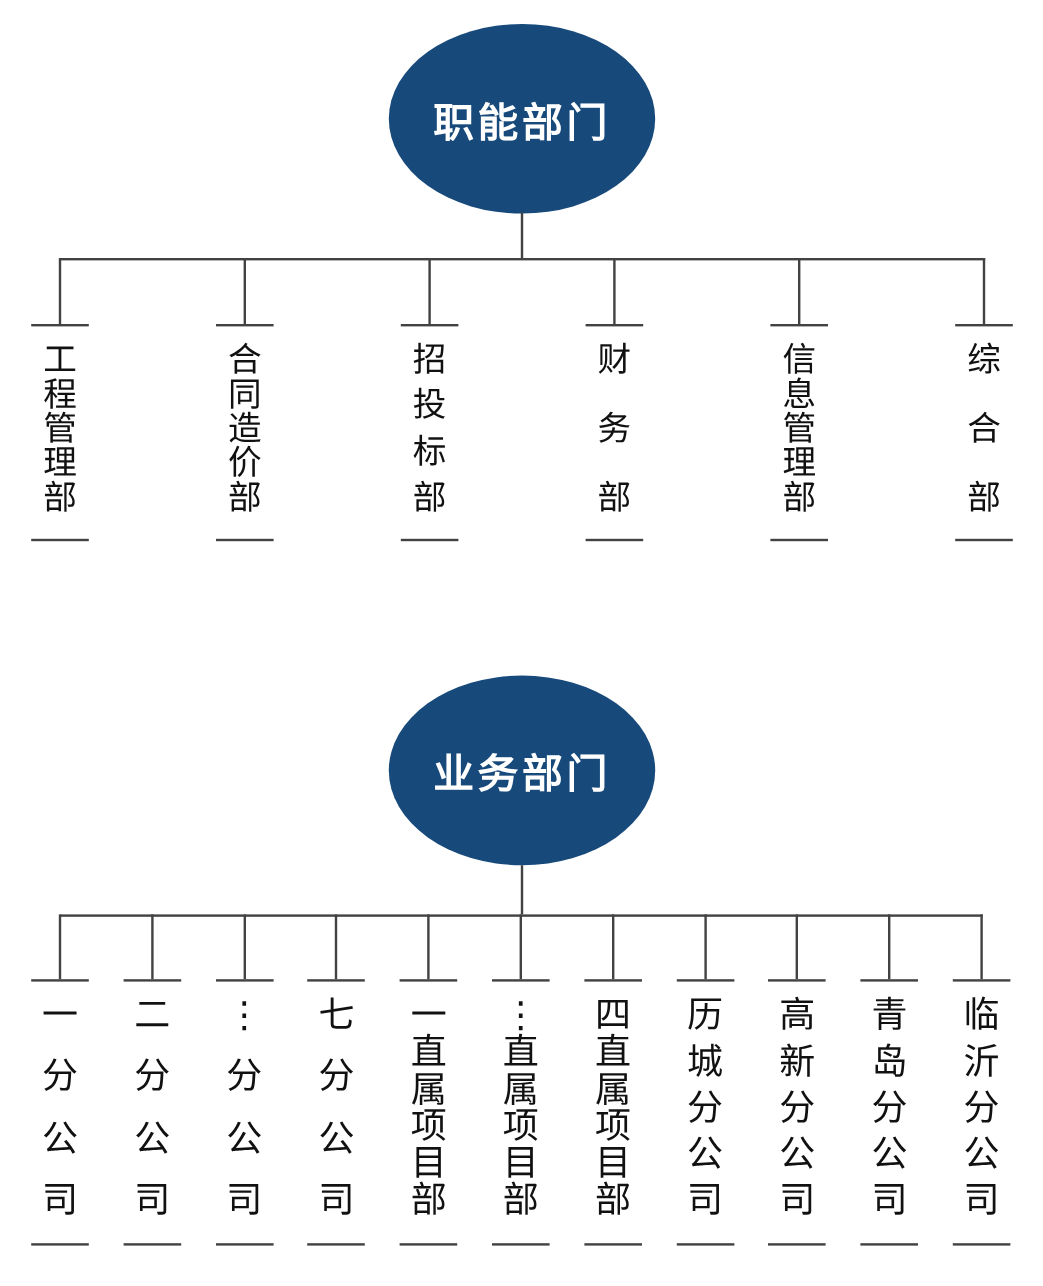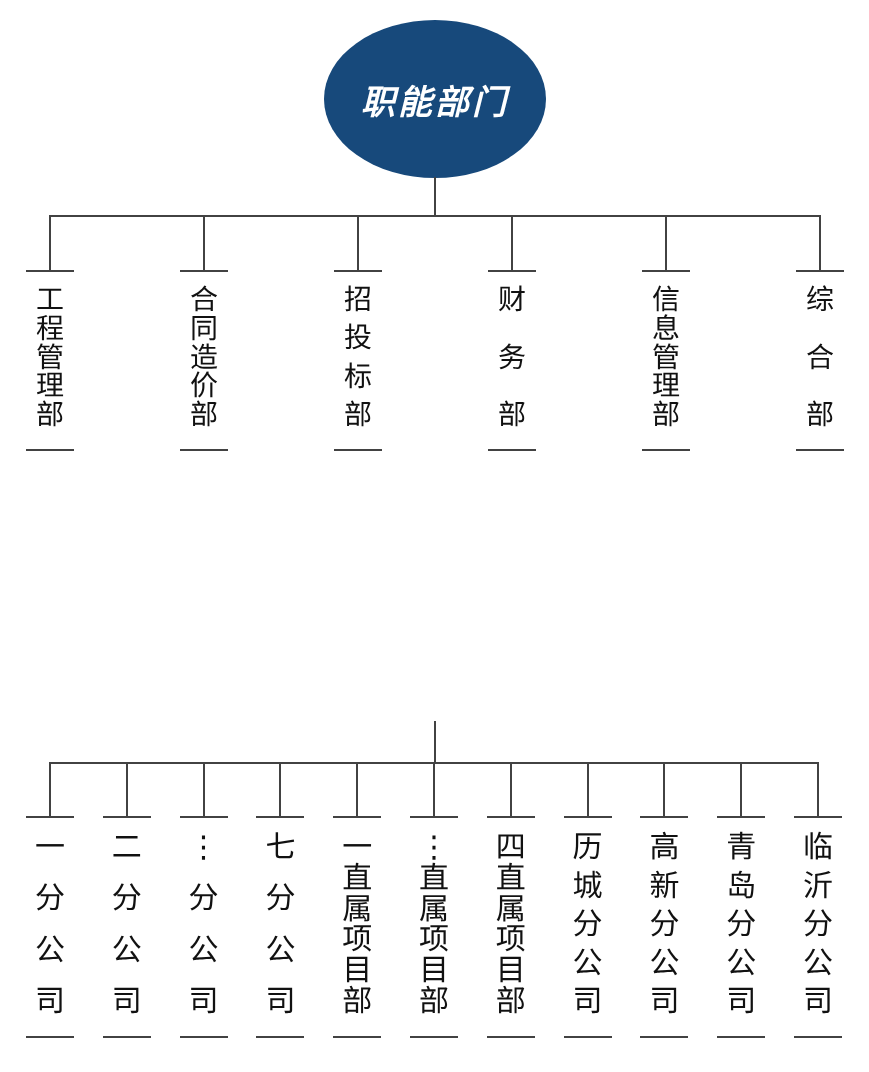--- a/index.html
+++ b/index.html
@@ -5,21 +5,21 @@
   html, body { margin:0; padding:0; background:#fff; }
   .canvas {
     position:relative; width:869px; height:1072px; overflow:hidden;
     background:var(--background, #fff);
     font-family:"Liberation Sans", sans-serif;
   }
   .ellipse {
     position:absolute; width:222px; height:158px; border-radius:50%;
     background:var(--node-fill, #17497B); color:var(--node-text, #fff);
     display:flex; align-items:center; justify-content:center;
-    font-size:34px; font-weight:bold; letter-spacing:3px;font-style:italic;
+    font-size:34px; font-weight:bold; letter-spacing:3px;
   }
   .e1 { left:324px; top:20px; }
   .e2 { left:324px; top:563px; }
   .root-stem { position:absolute; width:2px; background:var(--line, #424242); left:434px; }
   .rs1 { top:177px; height:39px; }
   .rs2 { top:721px; height:41px; }
   .bus  { position:absolute; height:2px; background:var(--line, #424242); }
   .bus1 { left:50px; top:215px; width:771px; }
   .bus2 { left:50px; top:762px; width:769px; }
   .row  { position:absolute; display:flex; justify-content:space-between; }
@@ -112,20 +112,23 @@
       <div class="rule"></div>
       <div class="vtext">
           <span class="vchar">综</span>
           <span class="vchar">合</span>
           <span class="vchar">部</span>
         </div>
       <div class="rule"></div>
     </div>
   </div>
 
+  <div class="ellipse e2">
+    <span>业务部门</span>
+  </div>
   <div class="root-stem rs2"></div>
   <div class="bus bus2"></div>
 
   <div class="row row2">
     <div class="col">
       <div class="drop"></div>
       <div class="rule"></div>
       <div class="vtext">
           <span class="vchar">一</span>
           <span class="vchar">分</span>

